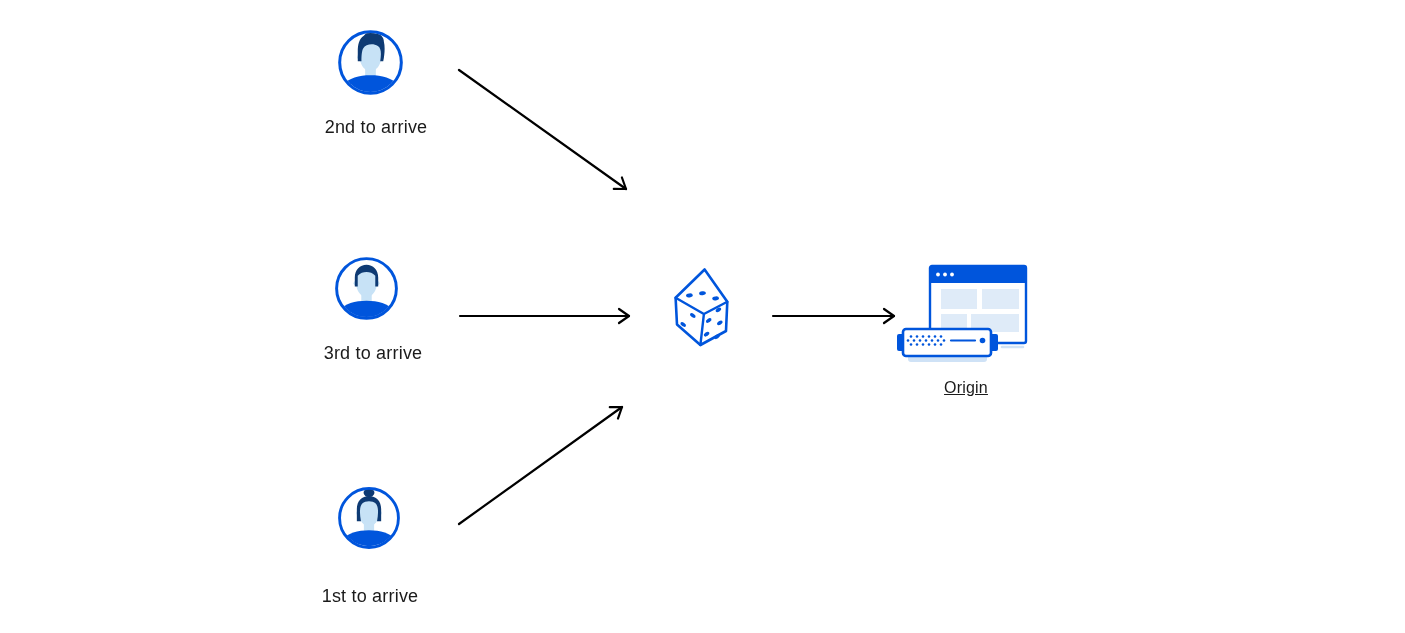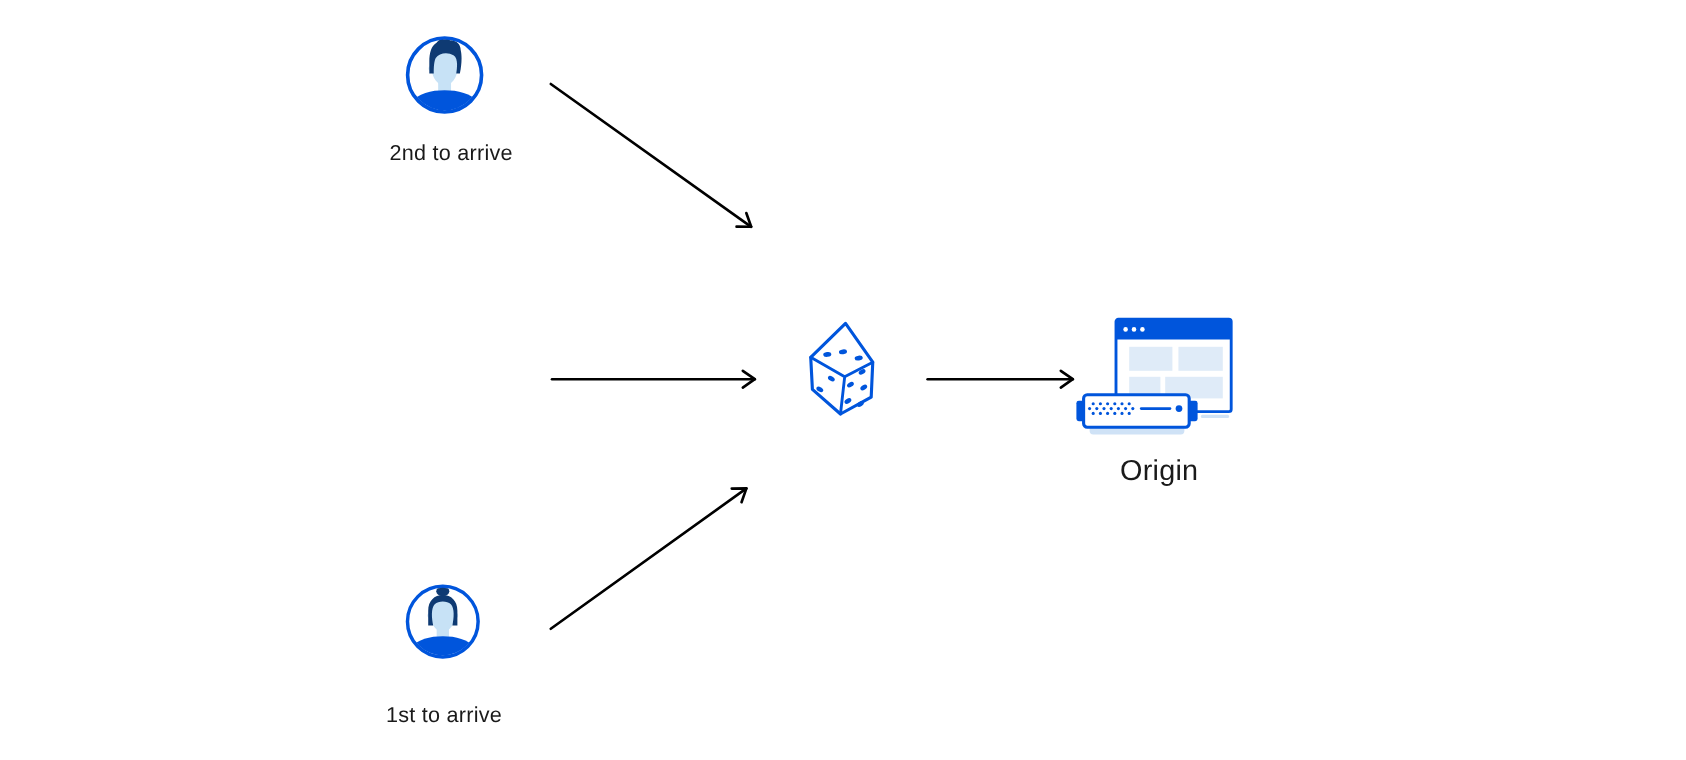--- a/index.html
+++ b/index.html
@@ -3,21 +3,21 @@
 <meta charset="utf-8">
 <style>
   html,body{margin:0;padding:0;}
   body{font-family:"Liberation Sans", sans-serif; background:#fff;}
   .canvas{position:relative; width:1124px; height:633px; background:var(--background,#ffffff); overflow:hidden;}
   .node{position:absolute;}
   .node-label{
     position:absolute; transform:translateX(-50%);
     font-size:18px; color:var(--text,#1a1a1a); white-space:nowrap; letter-spacing:.2px;
   }
-  .origin-label{font-size:24px;}
+  .origin-label{font-size:16px;text-decoration:underline;}
   svg{display:block;}
   
   .avatar-ring{fill:#ffffff; stroke:var(--accent,#0055dc); stroke-width:4.5;}
   .face{fill:var(--face,#c7e2f6);}
   .hair{fill:var(--hair,#0e3a73);}
   .shirt{fill:var(--accent,#0055dc);}
   
   .dice-body{fill:#ffffff; stroke:var(--accent,#0055dc); stroke-width:2.6; stroke-linejoin:round;}
   .dice-edge{fill:none; stroke:var(--accent,#0055dc); stroke-width:2.4; stroke-linejoin:round; stroke-linecap:round;}
   .pip{fill:var(--accent,#0055dc);}
@@ -67,20 +67,39 @@
         <circle class="face" cx="33.5" cy="42" r="3.4"></circle>
         <circle class="face" cx="66.5" cy="42" r="3.4"></circle>
         <path class="face" d="M50,18 C62.5,18 67.5,28 66.5,41 C65.5,54 58.5,63 50,63 C41.5,63 34.5,54 33.5,41 C32.5,28 37.5,18 50,18 Z"></path>
         <path class="hair" d="M31,48 L31,33 C31,24 33,14 40,10 C44,4 52,3 57,7 C64,6 70,12 70,19 C72,27 71,39 69,48 L64.5,48 C66,38 66.5,29 61,25.5 C54,21 43,22.5 39,29 C37,32.5 36.5,40 36.5,48 Z"></path>
         <path class="shirt" d="M0,104 L0,91 C14,74 30,69 50,69 C70,69 86,74 100,91 L100,104 Z"></path>
       </g>
     </svg>
     <div class="node-label" style="left:39px; top:88px;">2nd to arrive</div>
   </div>
 
+  <div class="node" style="left:334px; top:256px;">
+    <svg width="65" height="65" viewBox="0 0 100 100">
+      <defs>
+          <clipPath id="clipB">
+            <circle cx="50" cy="50" r="44"></circle>
+          </clipPath>
+        </defs>
+      <circle class="avatar-ring" cx="50" cy="50" r="46"></circle>
+      <g clip-path="url(#clipB)">
+        <rect class="face" x="42" y="50" width="16" height="22"></rect>
+        <circle class="face" cx="33.5" cy="42" r="3.4"></circle>
+        <circle class="face" cx="66.5" cy="42" r="3.4"></circle>
+        <path class="face" d="M50,18 C62.5,18 67.5,28 66.5,41 C65.5,54 58.5,63 50,63 C41.5,63 34.5,54 33.5,41 C32.5,28 37.5,18 50,18 Z"></path>
+        <path class="hair" d="M32,47 L32,33 C32,21 40,13.5 50,13.5 C60,13.5 68,21 68,33 L68,47 L63.5,47 L63.5,30.5 C59.5,26 55,24.5 50,24.5 C45,24.5 40.5,26 36.5,30.5 L36.5,47 Z"></path>
+        <path class="shirt" d="M0,104 L0,91 C14,74 30,69 50,69 C70,69 86,74 100,91 L100,104 Z"></path>
+      </g>
+    </svg>
+    <div class="node-label" style="left:39px; top:87px;">3rd to arrive</div>
+  </div>
 
   <div class="node" style="left:337px; top:486px;">
     <svg width="64" height="64" viewBox="0 0 100 100">
       <defs>
           <clipPath id="clipC">
             <circle cx="50" cy="50" r="44"></circle>
           </clipPath>
         </defs>
       <circle class="avatar-ring" cx="50" cy="50" r="46"></circle>
       <g clip-path="url(#clipC)">

